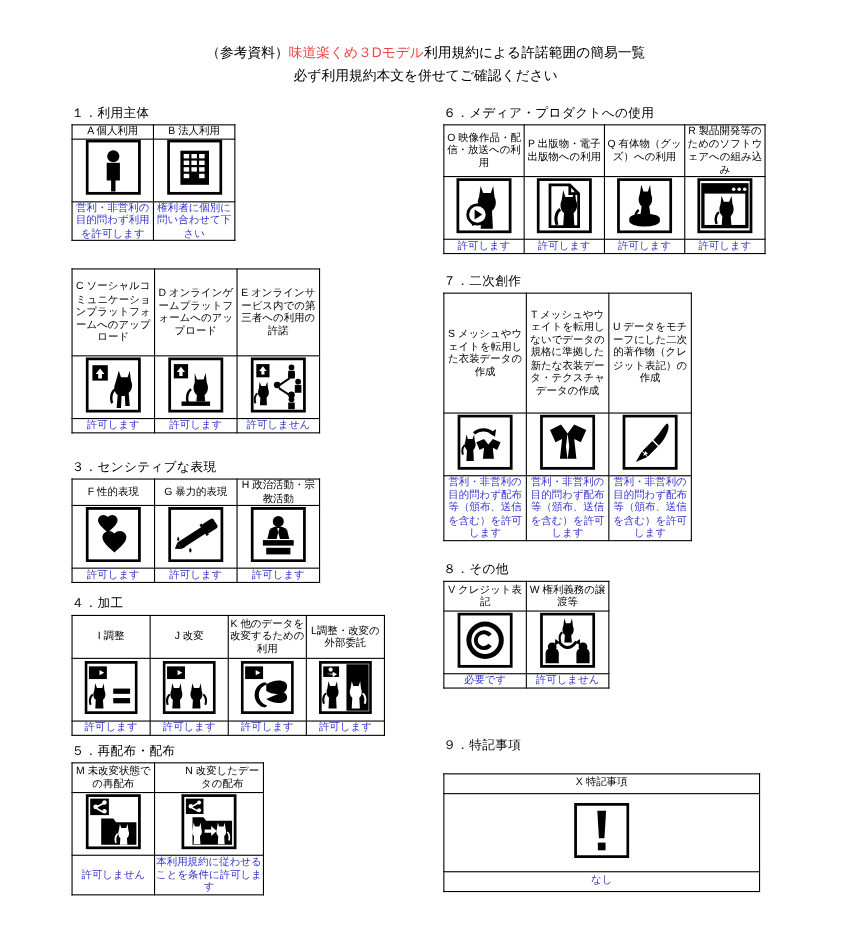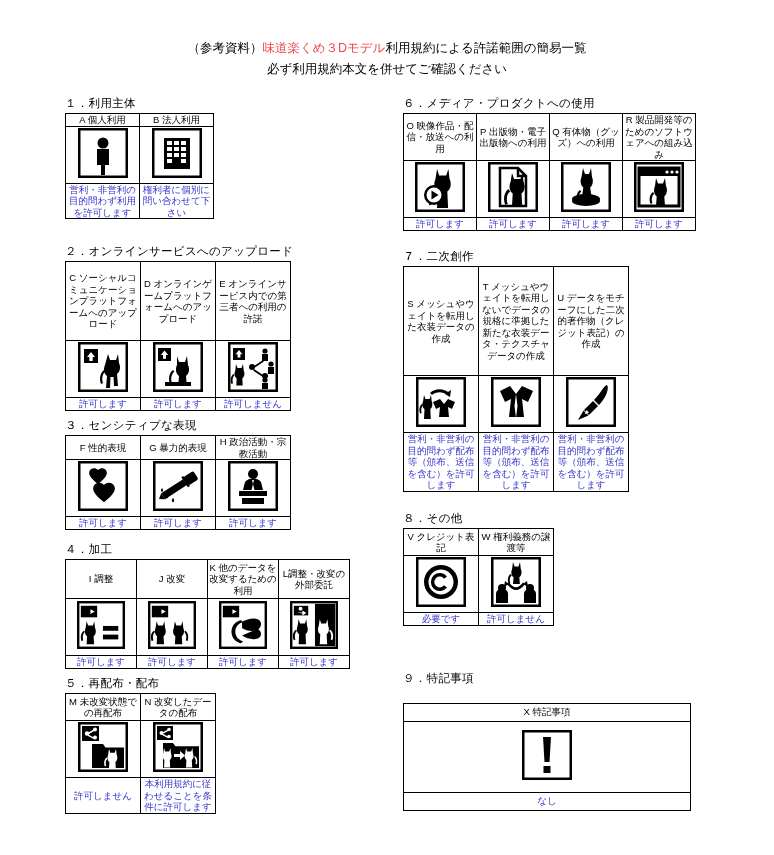--- a/index.html
+++ b/index.html
@@ -86,21 +86,20 @@
       </tr>
       <tr>
         <td class="perm">営利・非営利の目的問わず利用を許可します</td>
         <td class="perm">権利者に個別に問い合わせて下さい</td>
       </tr>
     </tbody>
       </table>
   </div>
 
   <div class="section" style="left:65px;top:244px;">
-    <div class="sec-title">２．オンラインサービスへのアップロード</div>
     <table class="grid" style="width:222px;">
       <tbody>
           <tr>
         <td class="hdr" style="width:74px;height:78px;">C ソーシャルコミュニケーションプラットフォームへのアップロード</td>
         <td class="hdr" style="width:74px;">D オンラインゲームプラットフォームへのアップロード</td>
         <td class="hdr" style="width:74px;text-align:center;">E オンラインサービス内での第三者への利用の許諾</td>
       </tr>
       <tr>
         <td class="icon">
           <span class="iconbox">
@@ -287,21 +286,21 @@
     </tbody>
       </table>
   </div>
 
   <div class="section" style="left:65px;top:676px;">
     <div class="sec-title">５．再配布・配布</div>
     <table class="grid" style="width:148px;">
       <tbody>
           <tr>
         <td class="hdr" style="width:74px;height:26px;">M 未改変状態での再配布</td>
-        <td class="hdr" style="width:74px;">N 改変したデータの配布</td>
+        <td class="hdr" style="width:74px;padding-left:24px;">N 改変したデータの配布</td>
       </tr>
       <tr>
         <td class="icon">
           <span class="iconbox">
             <svg width="50" height="50" viewBox="0 0 50 50">
                   <rect x="1" y="1" width="48" height="48" fill="#fff" stroke="#000" stroke-width="3"></rect>
                   <rect x="4" y="4" width="17" height="15" fill="#000"></rect>
                   <circle cx="9" cy="11.5" r="2.2" fill="#fff"></circle>
                   <circle cx="17" cy="7.5" r="2" fill="#fff"></circle>
                   <circle cx="17" cy="15.5" r="2" fill="#fff"></circle>

